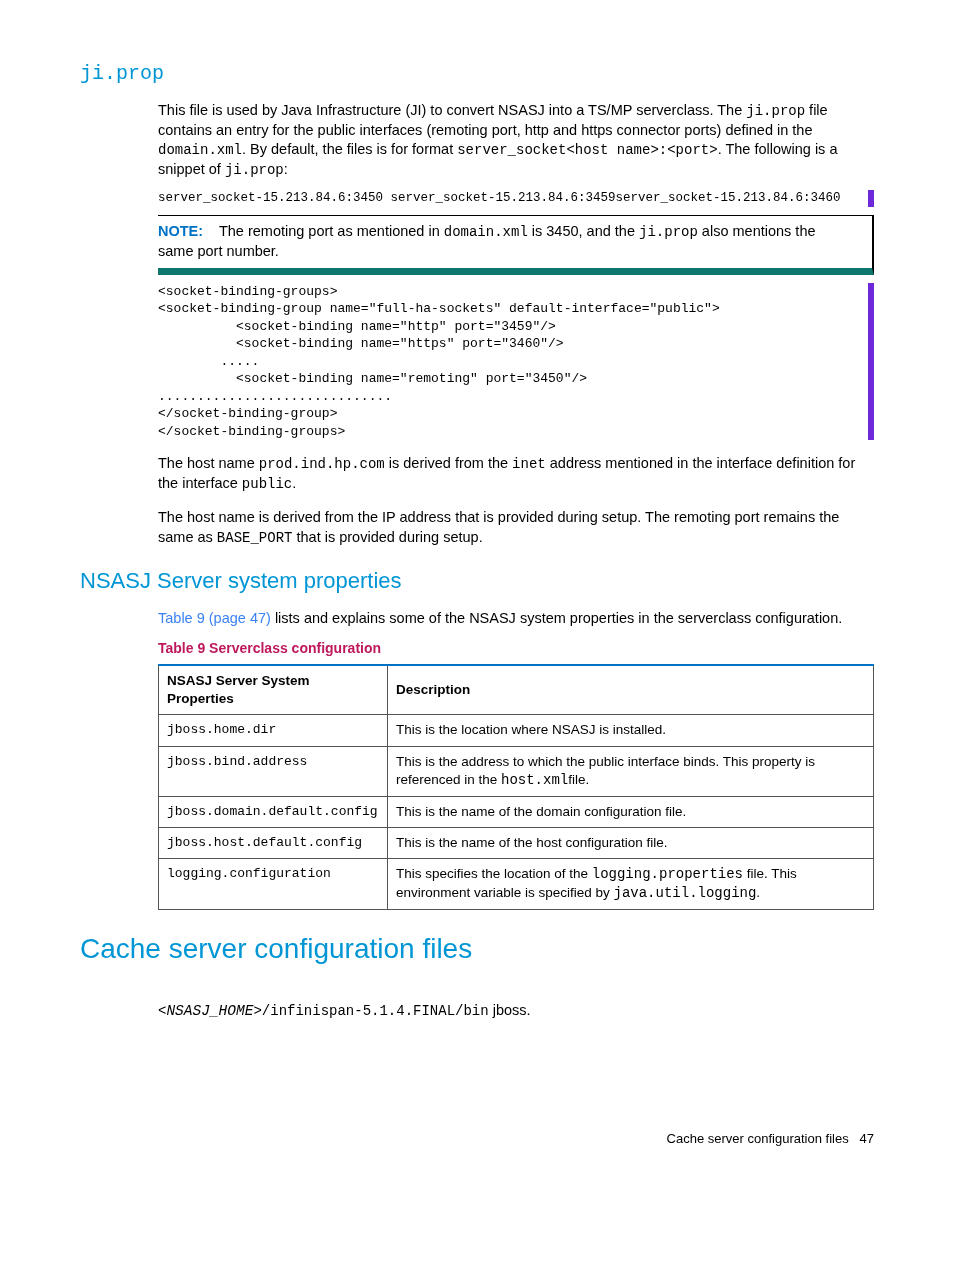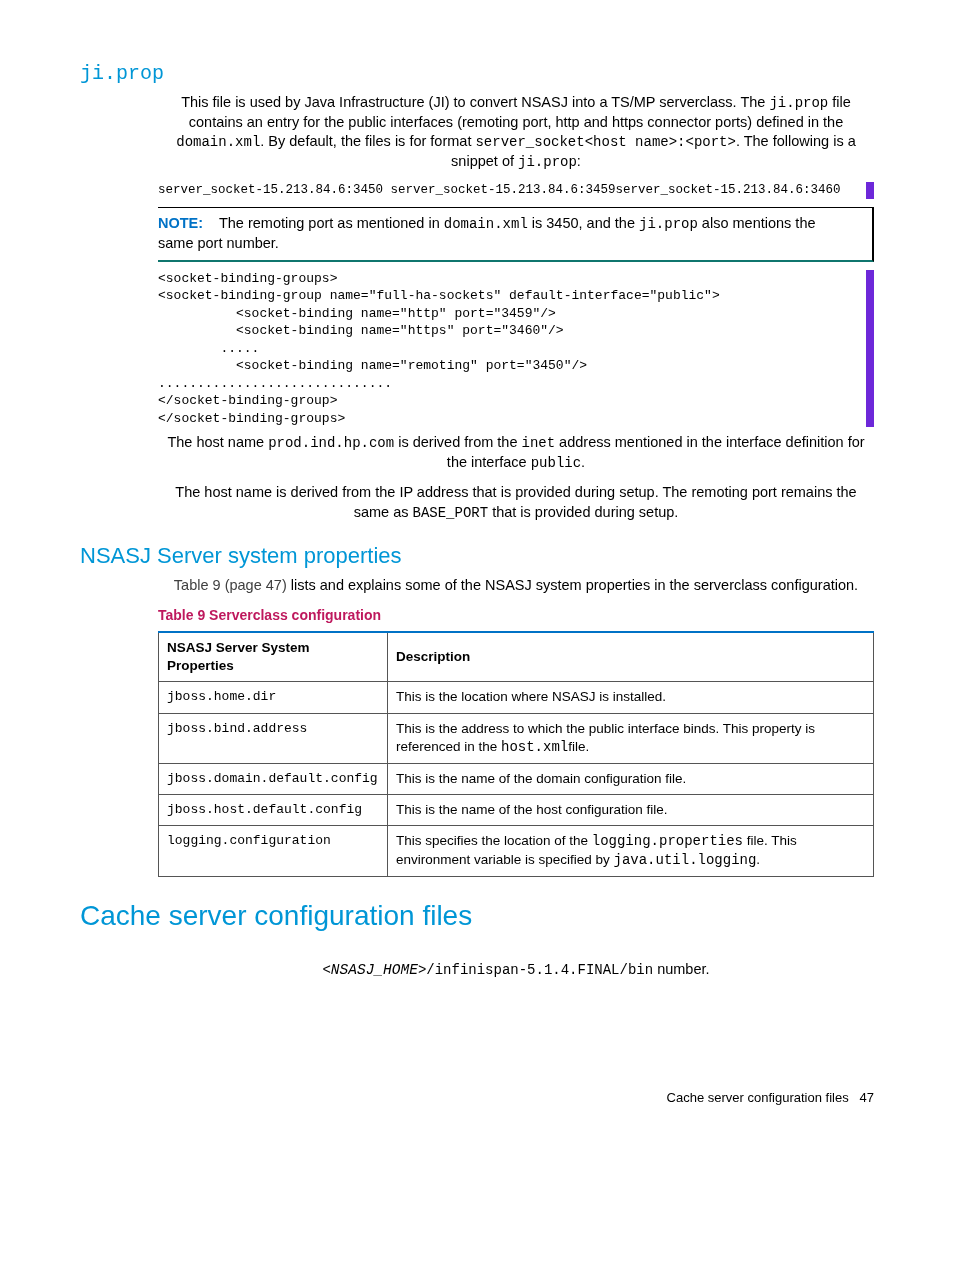--- a/index.html
+++ b/index.html
@@ -38,34 +38,33 @@
     font-family: Arial, Helvetica, sans-serif;
     font-weight: normal;
     color: #0096D6;
     font-size: 28px;
     margin: 20px 0 6px 0;
   }
   .body-indent {
     margin-left: 78px;
   }
   p {
-    margin: 6px 0 10px 0;
-    text-align: center;
+    margin: 14px 0 10px 0;
   }
   .code-block {
     font-family: "Courier New", Courier, monospace;
     font-size: 13px;
     white-space: pre;
     margin: 4px 0;
-    border-right: 8px solid #6d28d9;
+    border-right: 6px solid #6d28d9;
     padding-right: 8px;
   }
   .note-block {
     border-top: 1px solid #000;
-    border-bottom: 2px solid #0f766e;
+    border-bottom: 7px solid #0f766e;
     border-right: 2px solid #000;
     margin: 8px 0;
     padding: 6px 21px 6px 0;
   }
   .note-label {
     font-weight: bold;
     color: #0072C6;
     margin-right: 12px;
   }
   .table-caption {
@@ -91,21 +90,21 @@
     padding: 6px 8px;
     vertical-align: top;
     margin-left: 44px;
   }
   table.proptable td.prop {
     font-family: "Courier New", Courier, monospace;
     font-size: 13px;
     white-space: nowrap;
   }
   .link {
-    color: #404040;
+    color: #3b82f6;
   }
   .footer {
     position: relative;
     margin-top: 108px;
     text-align: right;
     font-size: 13px;
     color: #000;
   }
 </style>
 </head>
@@ -177,19 +176,19 @@
         <td><span>This specifies the location of the </span><span class="mono">logging.properties</span><span> file. This environment variable is specified by </span><span class="mono">java.util.logging</span><span>.</span></td>
       </tr>
     </tbody>
   </table>
 </div>
 
 <h1 class="sec">Cache server configuration files</h1>
 <div class="body-indent">
   <p>
     <br>
-    <span class="mono">&lt;</span><span class="mono-it">NSASJ_HOME</span><span class="mono">&gt;/infinispan-5.1.4.FINAL/bin</span><span> number.</span>
+    <span class="mono">&lt;</span><span class="mono-it">NSASJ_HOME</span><span class="mono">&gt;/infinispan-5.1.4.FINAL/bin</span><span> jboss.</span>
   </p>
 </div>
 
 <div class="footer">
   <span>Cache server configuration files</span>&nbsp;&nbsp;&nbsp;<span>47</span>
 </div>
 
 </body></html>

